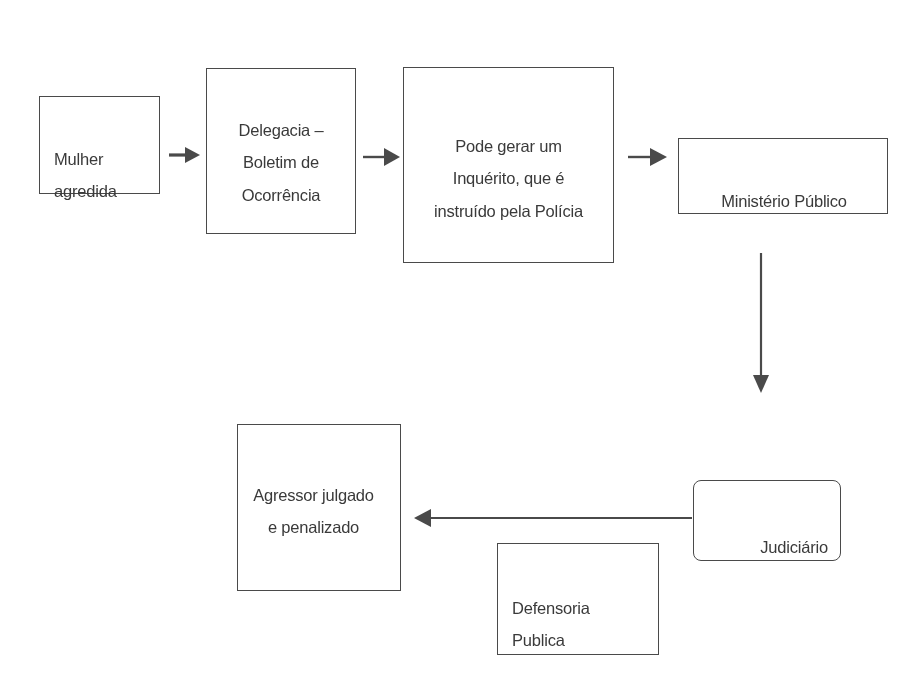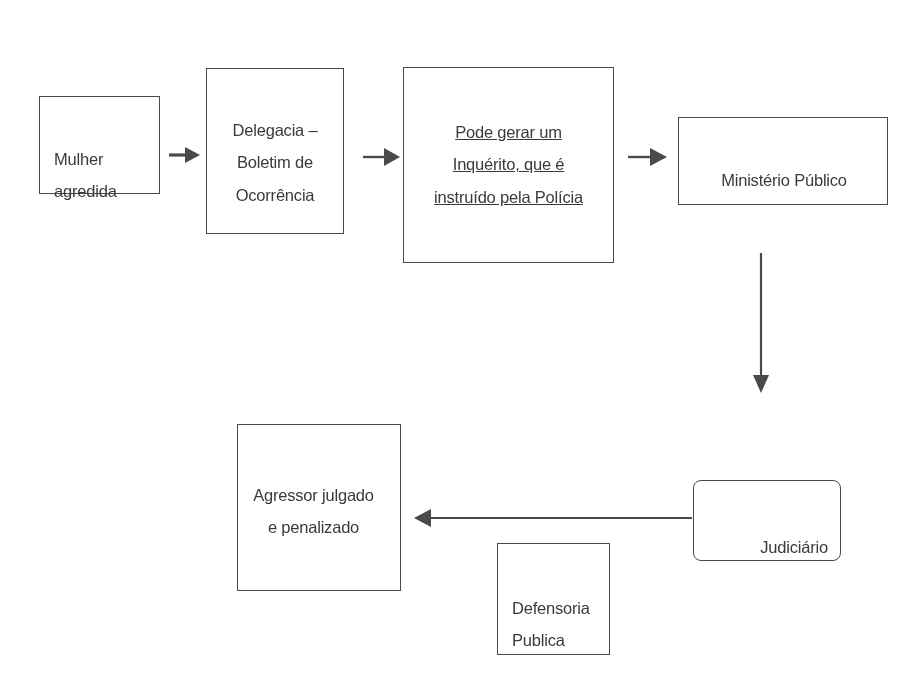--- a/index.html
+++ b/index.html
@@ -35,43 +35,42 @@
   .align-left .txt { text-align: left; }
   .align-center .txt { text-align: center; }
   .align-right .txt { text-align: right; }
 
   
   #node-mulher {
     left: 39px; top: 96px; width: 121px; height: 98px;
     padding: 14px 0 0 14px;
   }
   #node-delegacia {
-    left: 206px; top: 68px; width: 138px; height: 166px;
+    left: 206px; top: 68px; width: 150px; height: 166px;
     padding: 13px 8px 0 8px;
   }
   #node-inquerito {
     left: 403px; top: 67px; width: 211px; height: 196px;
-    padding: 16px 6px 0 6px;
-    text-decoration: underline;
+    padding: 30px 6px 0 6px;
   }
   #node-ministerio {
-    left: 678px; top: 117px; width: 210px; height: 88px;
+    left: 678px; top: 138px; width: 210px; height: 76px;
     padding: 14px 10px 0 12px;
   }
   #node-agressor {
     left: 237px; top: 424px; width: 164px; height: 167px;
     padding: 22px 17px 0 6px;
   }
   #node-judiciario {
     left: 693px; top: 480px; width: 148px; height: 81px;
     padding: 18px 12px 0 12px;
     border-radius: 8px;
   }
   #node-defensoria {
-    left: 497px; top: 543px; width: 113px; height: 112px;
+    left: 497px; top: 543px; width: 162px; height: 112px;
     padding: 16px 0 0 14px;
   }
 
   
   #connectors {
     position: absolute;
     left: 0; top: 0;
     width: 905px;
     height: 675px;
     pointer-events: none;

